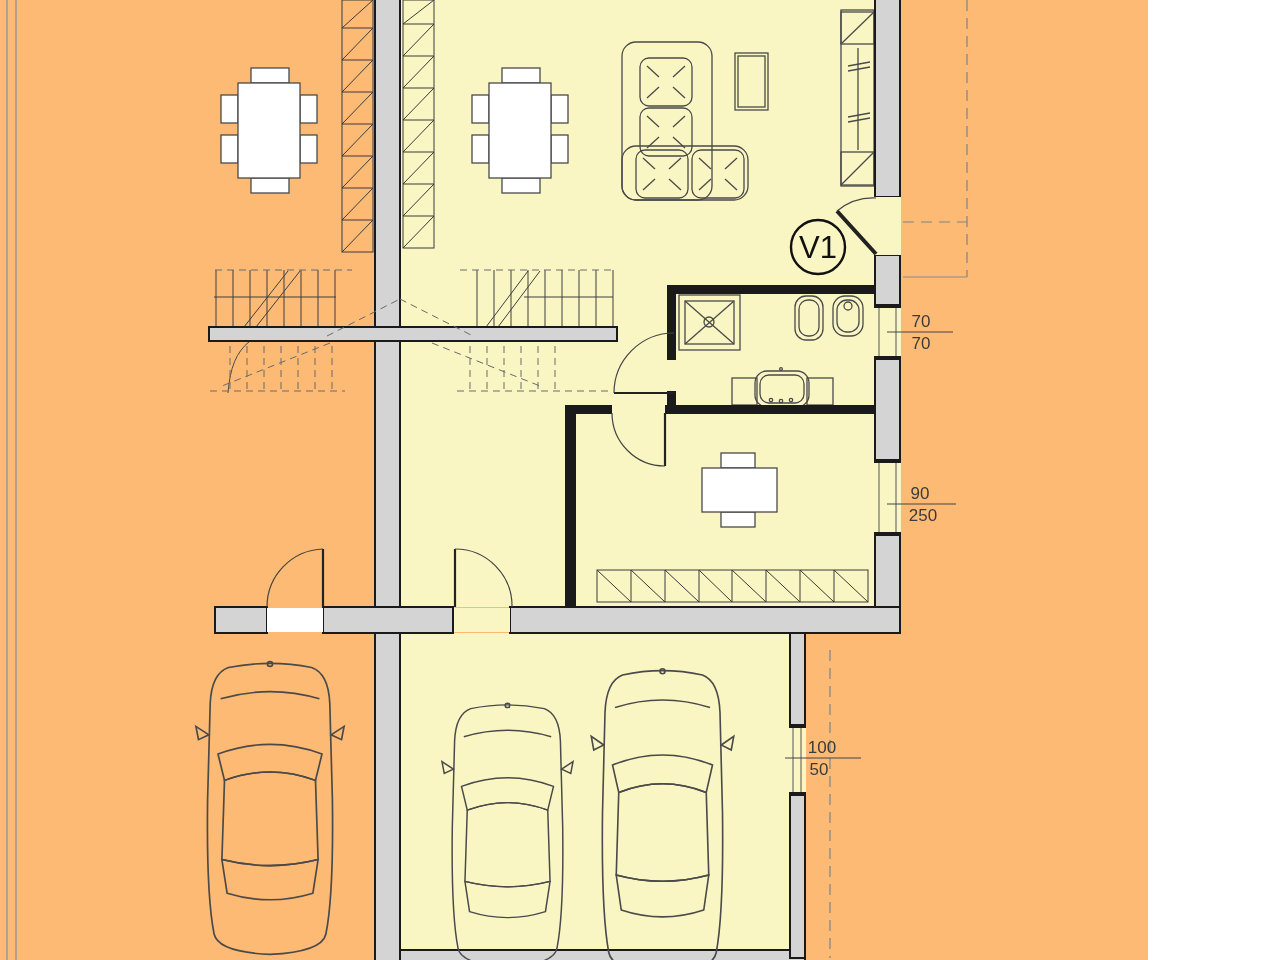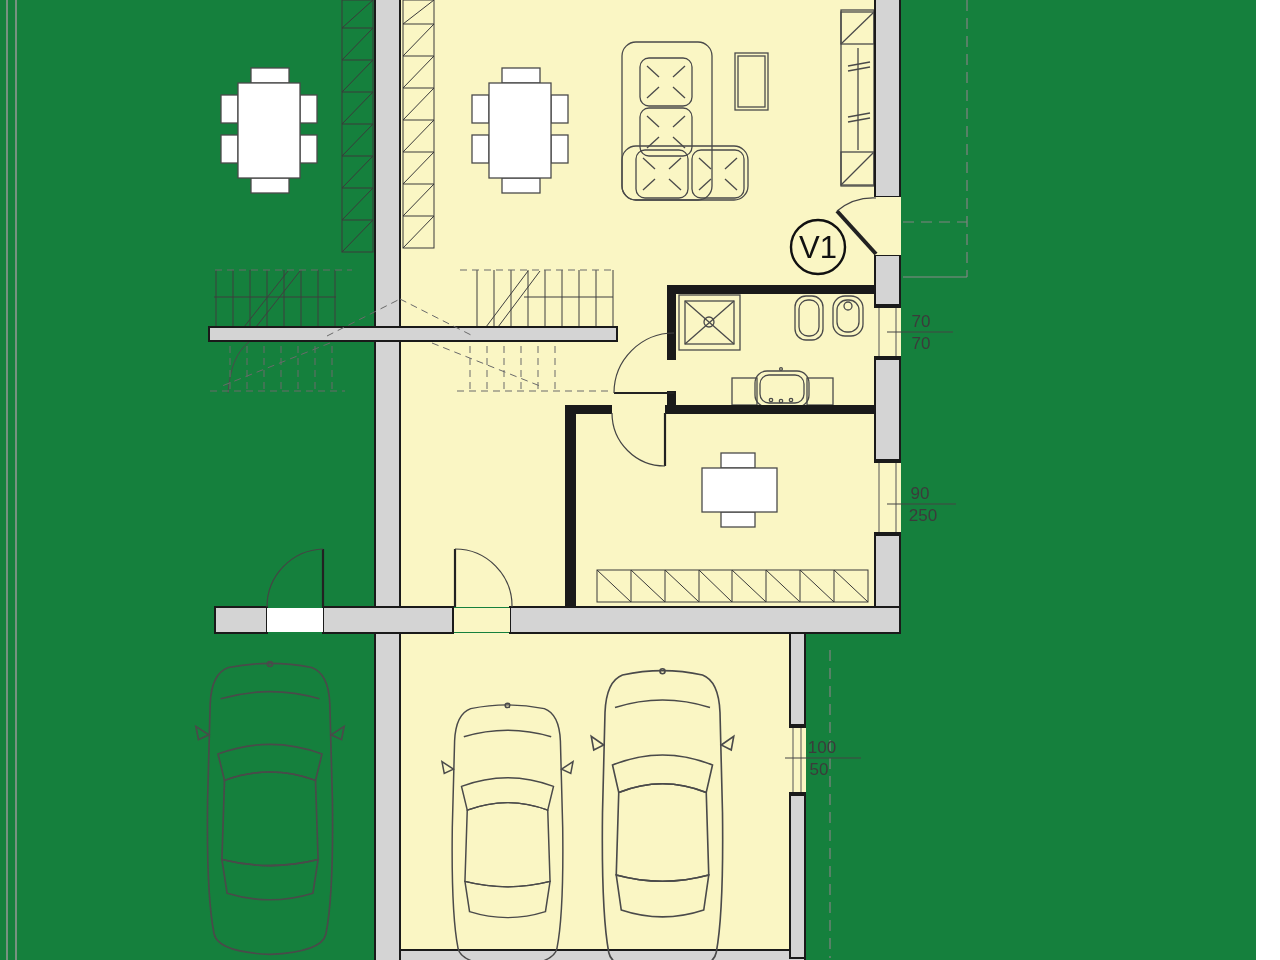--- a/index.html
+++ b/index.html
@@ -1,16 +1,16 @@
 <!DOCTYPE html>
 <html style="--room_fill: #faf6c4; --wall_fill: #d4d4d4; --line: #1a1a1a; --dim_text: #3b3b3b;"><head>
 <meta charset="utf-8">
 <style>
   html,body{margin:0;padding:0;background:#fff}
-  .stage{position:relative;width:1256px;height:960px;background:#15803d;overflow:hidden;
+  .stage{position:relative;width:1148px;height:960px;background:#fdba74;overflow:hidden;
          font-family:"Liberation Sans",sans-serif}
   svg{display:block}
   .wall{fill:var(--wall_fill,#d4d4d4);stroke:var(--line,#1a1a1a);stroke-width:2}
   .bwall{fill:var(--line,#1a1a1a)}
   .room{fill:var(--room_fill,#faf6c4)}
   .whiteopen{fill:#ffffff}
   .fur{fill:none;stroke:#4a4a4a;stroke-width:1.3}
   .furw{fill:#ffffff;stroke:#4a4a4a;stroke-width:1.3}
   .thin{stroke:#4a4a4a;stroke-width:1;fill:none}
   .tread{stroke:#3f3f3f;stroke-width:1;fill:none}

